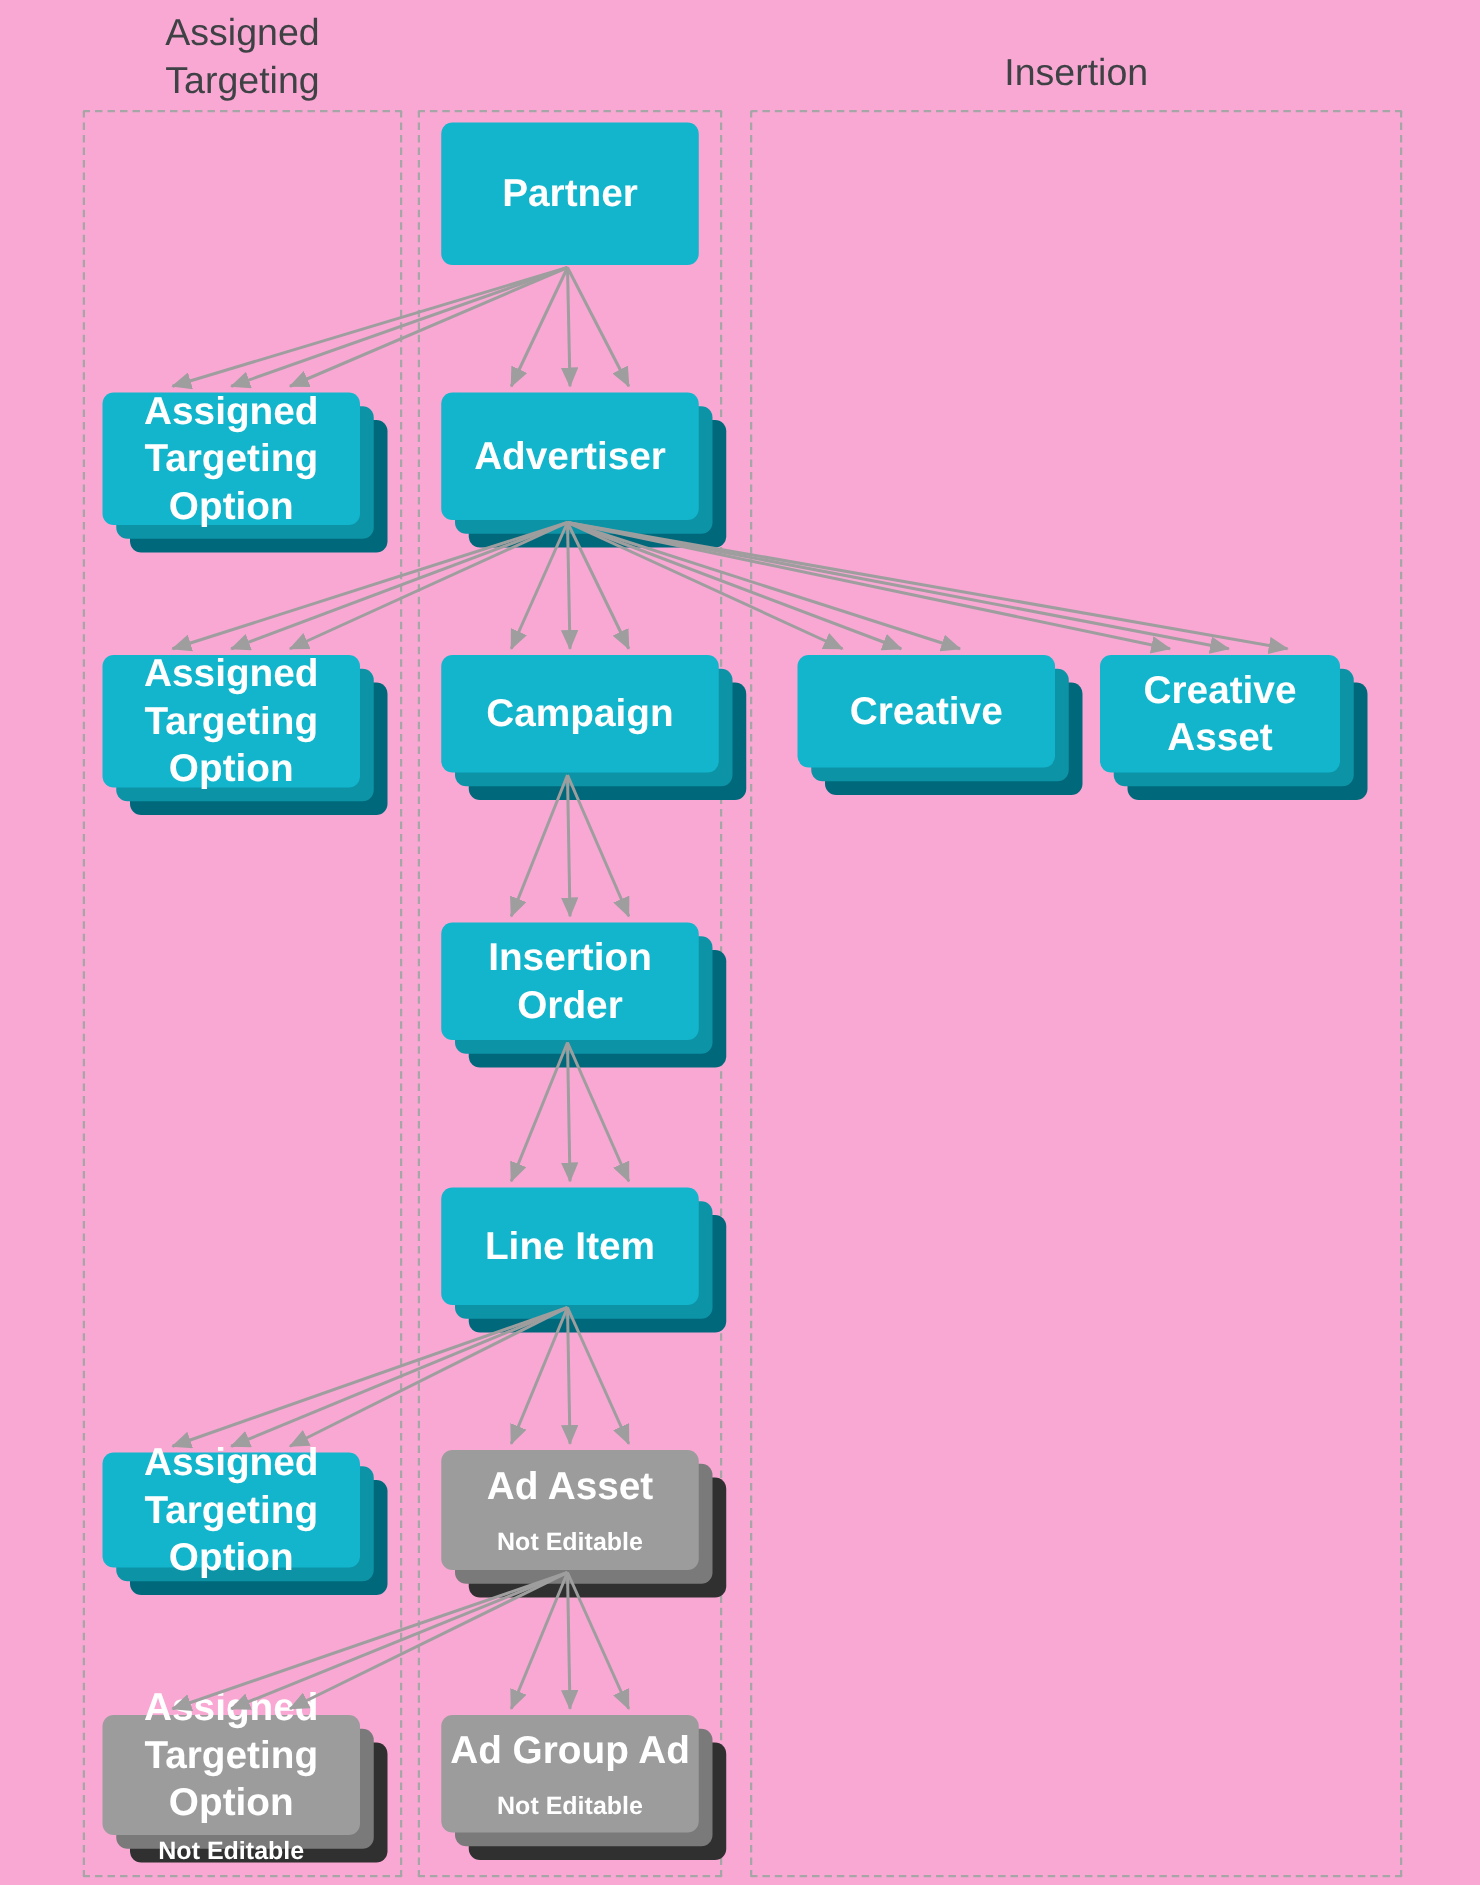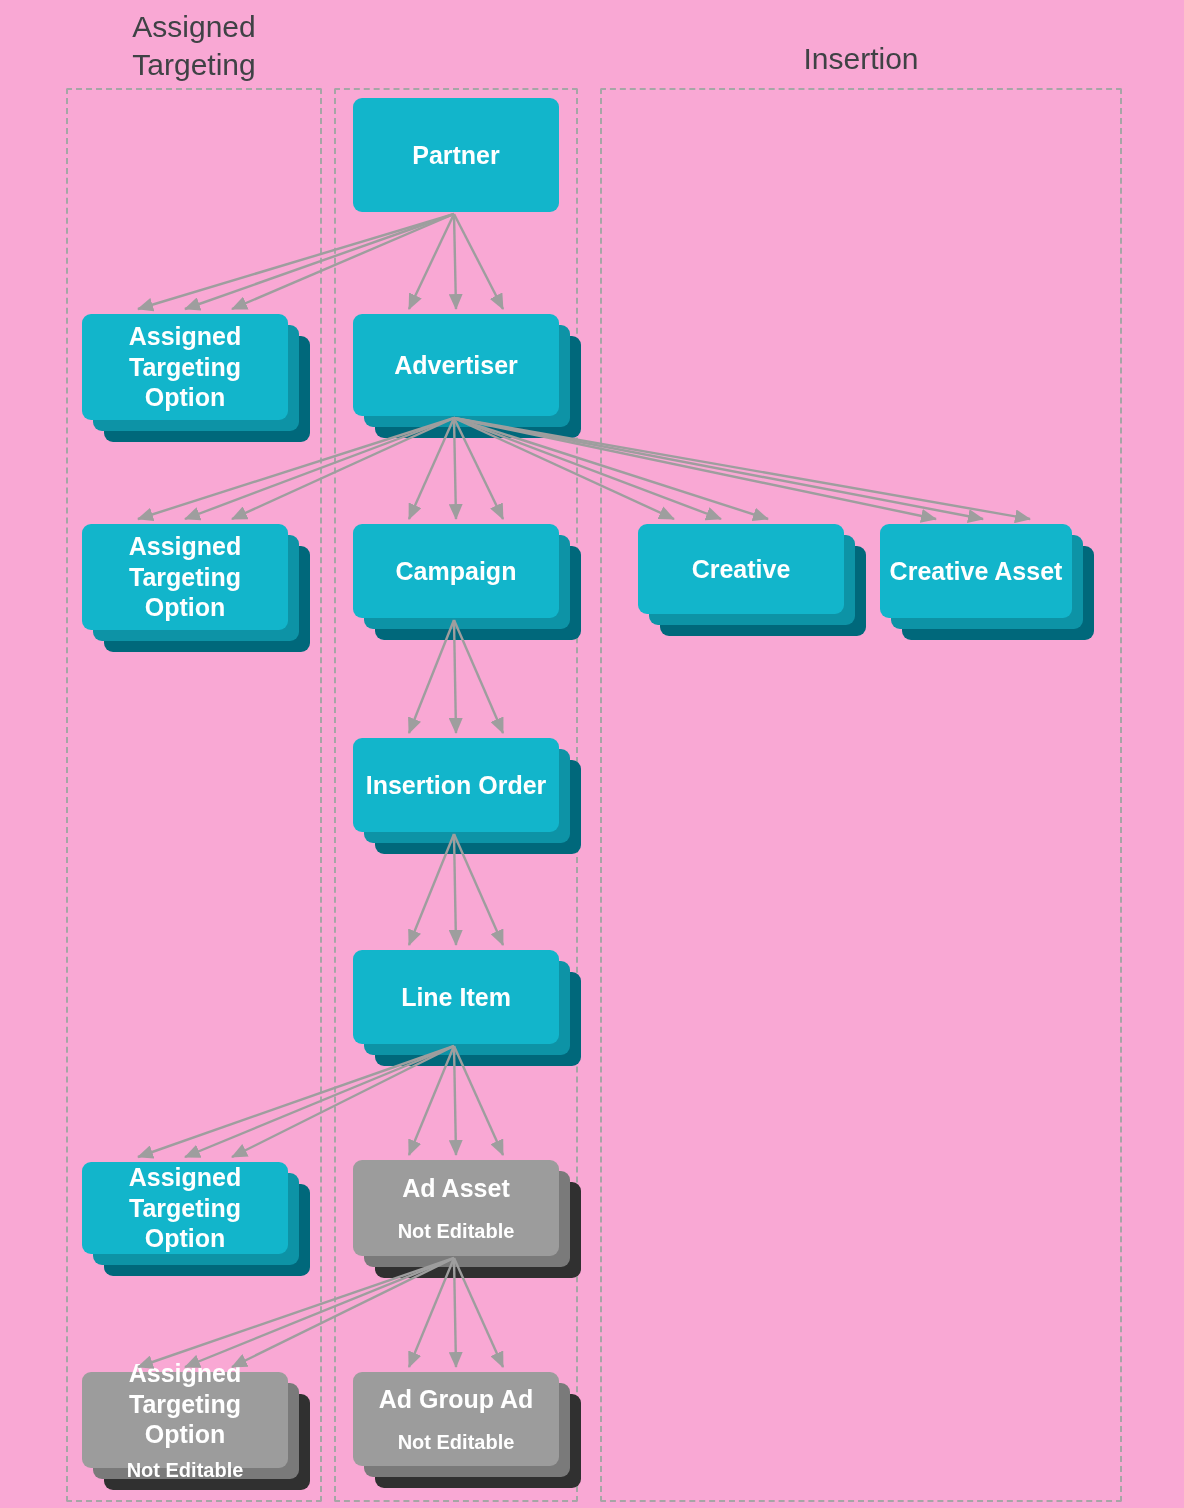--- a/index.html
+++ b/index.html
@@ -37,29 +37,29 @@
     position:absolute;left:0;top:0;width:100%;height:100%;border-radius:9px;
     display:flex;flex-direction:column;align-items:center;justify-content:center;
     color:#ffffff;text-align:center;padding:4px;box-sizing:border-box;
   }
   .cyan .box-main{background:var(--cyan);}
   .cyan .l1{background:var(--cyan-mid);}
   .cyan .l2{background:var(--cyan-dark);}
   .gray .box-main{background:var(--gray);}
   .gray .l1{background:var(--gray-mid);}
   .gray .l2{background:var(--gray-dark);}
-  .title{font-size:25px;font-weight:bold;white-space:pre-line;line-height:1.22;}
+  .title{font-size:31px;font-weight:bold;white-space:pre-line;line-height:1.22;}
   .subtitle{font-size:20px;font-weight:bold;margin-top:16px;}
   #node-ato4 .subtitle{margin-top:9px;}
   
   #node-partner{left:353px;top:98px;width:206px;height:114px;}
   #node-ato1{left:82px;top:314px;width:206px;height:106px;}
   #node-advertiser{left:353px;top:314px;width:206px;height:102px;}
   #node-ato2{left:82px;top:524px;width:206px;height:106px;}
-  #node-campaign{left:353px;top:524px;width:206px;height:94px;}
+  #node-campaign{left:353px;top:524px;width:206px;height:94px;padding-left:16px;}
   #node-creative{left:638px;top:524px;width:206px;height:90px;text-decoration:underline;}
   #node-creative-asset{left:880px;top:524px;width:192px;height:94px;}
   #node-insertion-order{left:353px;top:738px;width:206px;height:94px;}
   #node-line-item{left:353px;top:950px;width:206px;height:94px;}
   #node-ato3{left:82px;top:1162px;width:206px;height:92px;}
   #node-ad-group{left:353px;top:1160px;width:206px;height:96px;}
   #node-ato4{left:82px;top:1372px;width:206px;height:96px;}
   #node-ad-group-ad{left:353px;top:1372px;width:206px;height:94px;}
   
   #edges-svg{position:absolute;left:0;top:0;width:1184px;height:1508px;z-index:5;pointer-events:none;}

